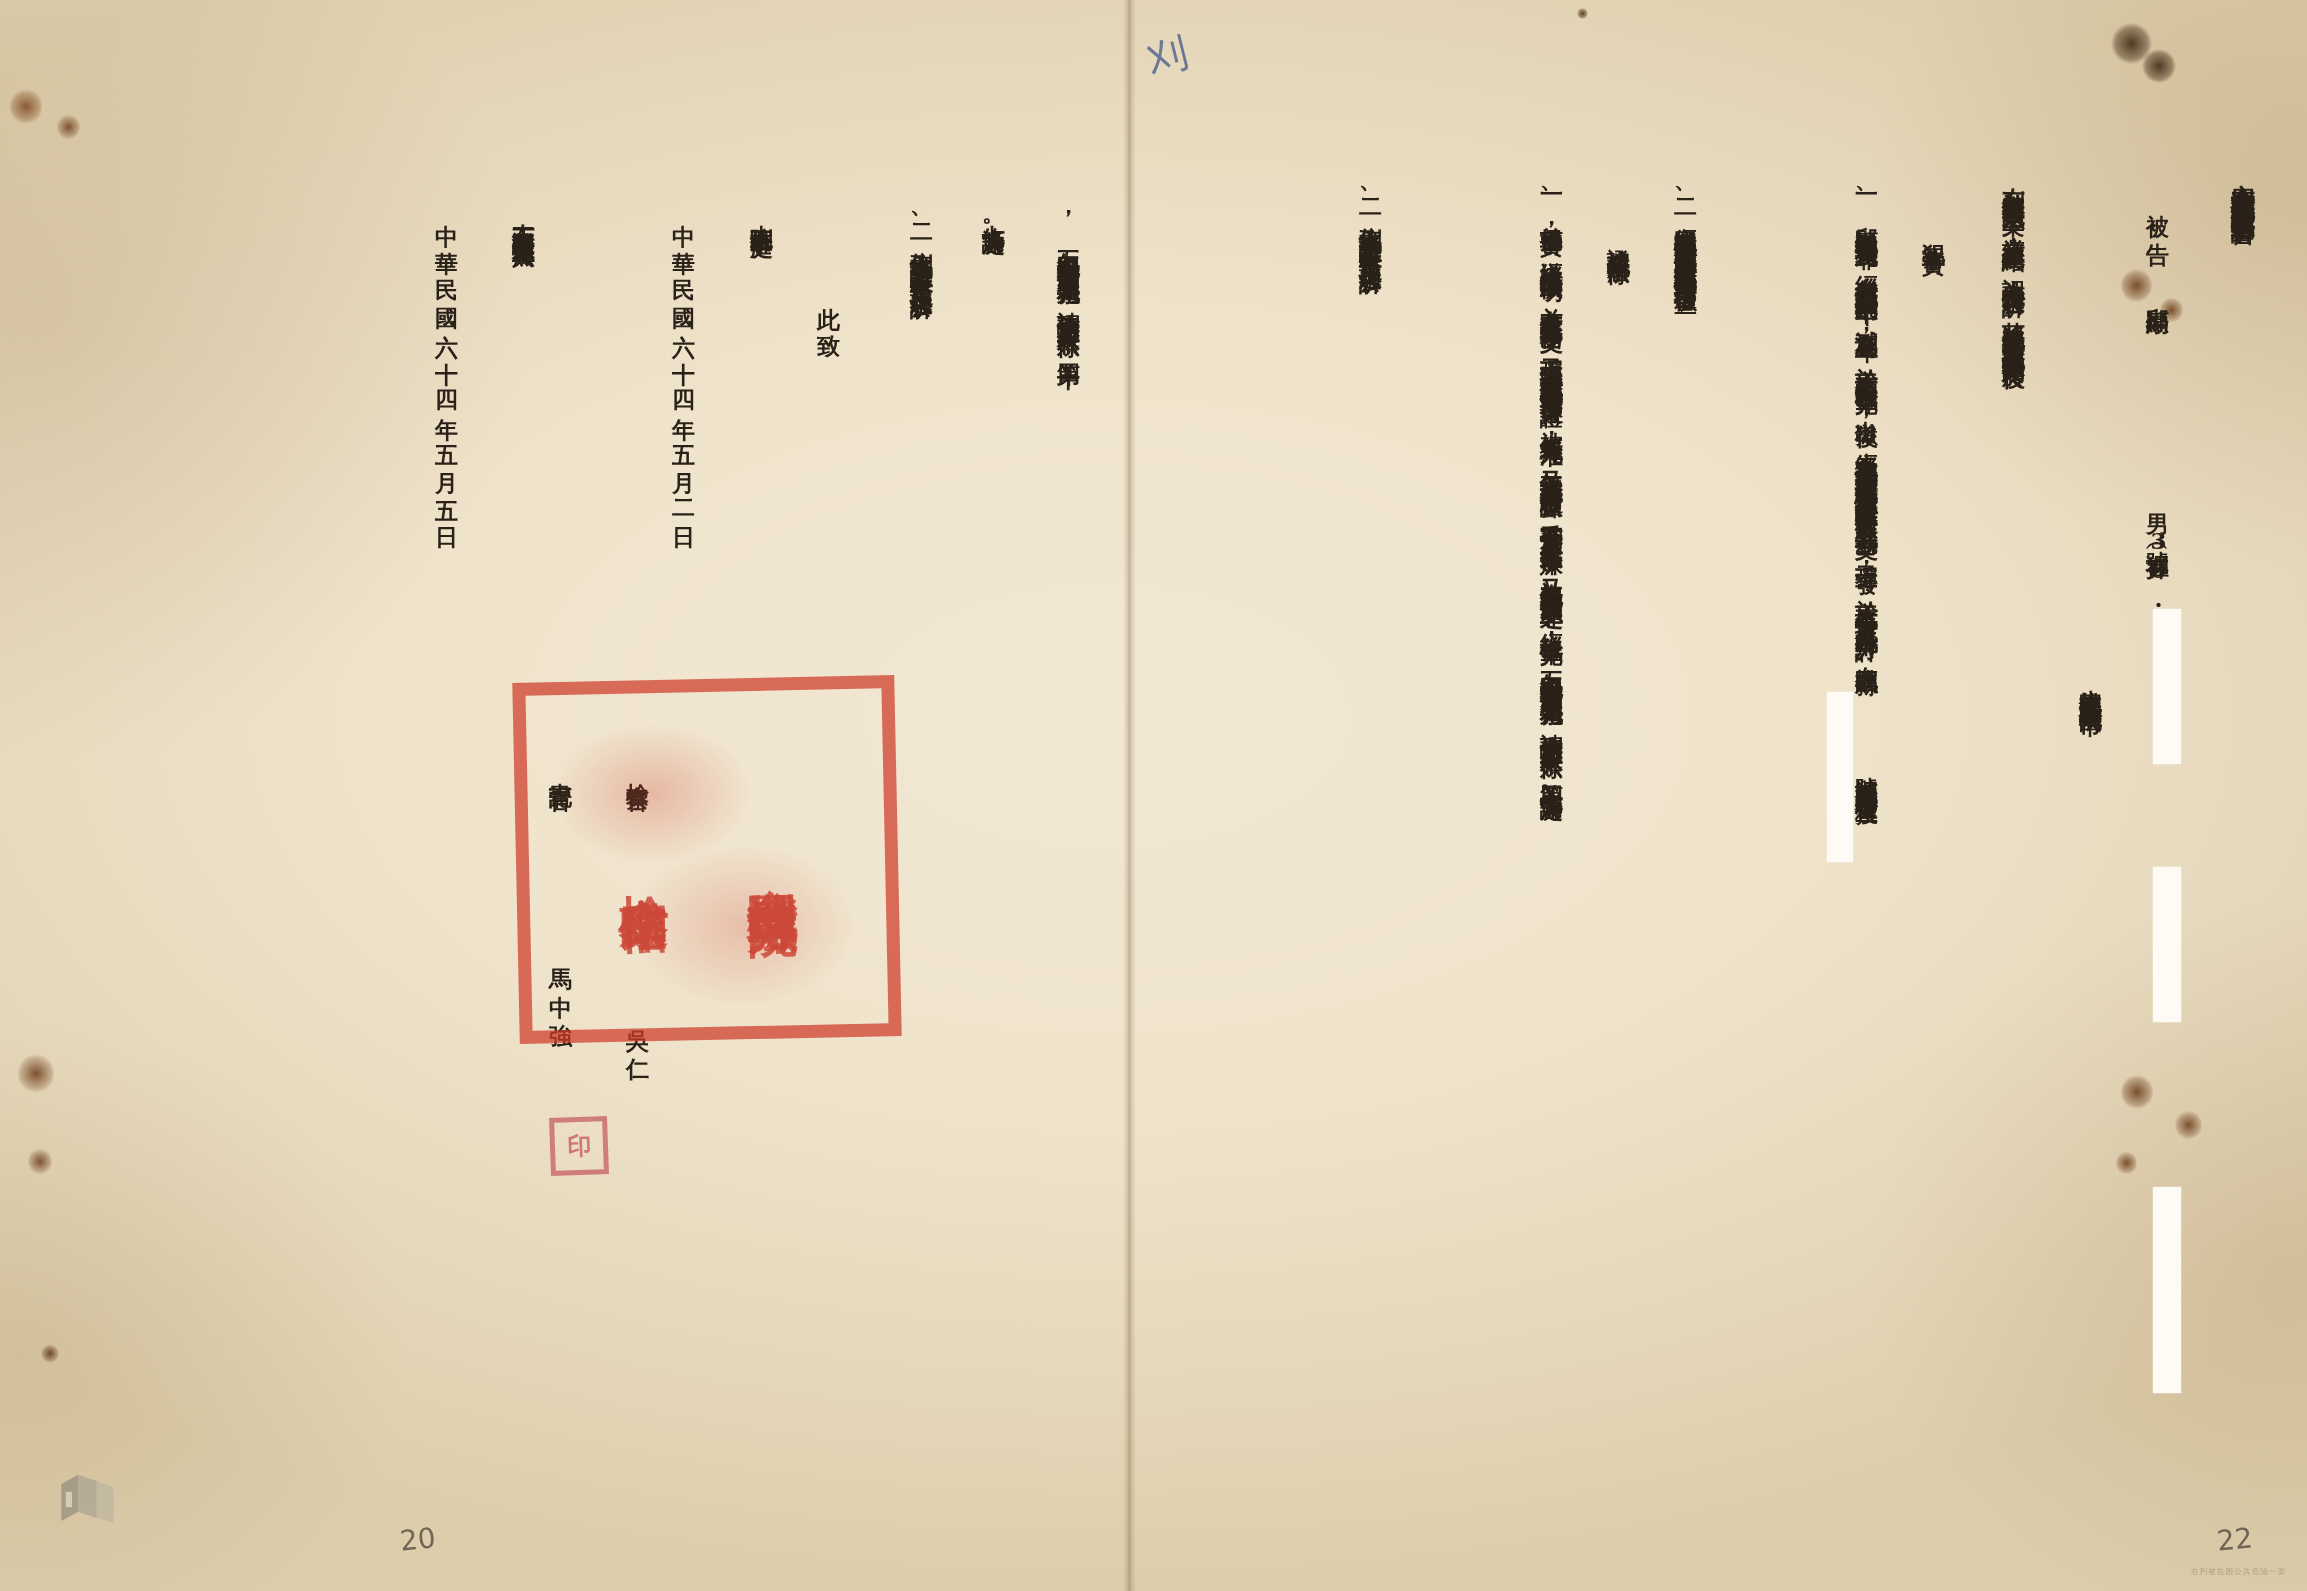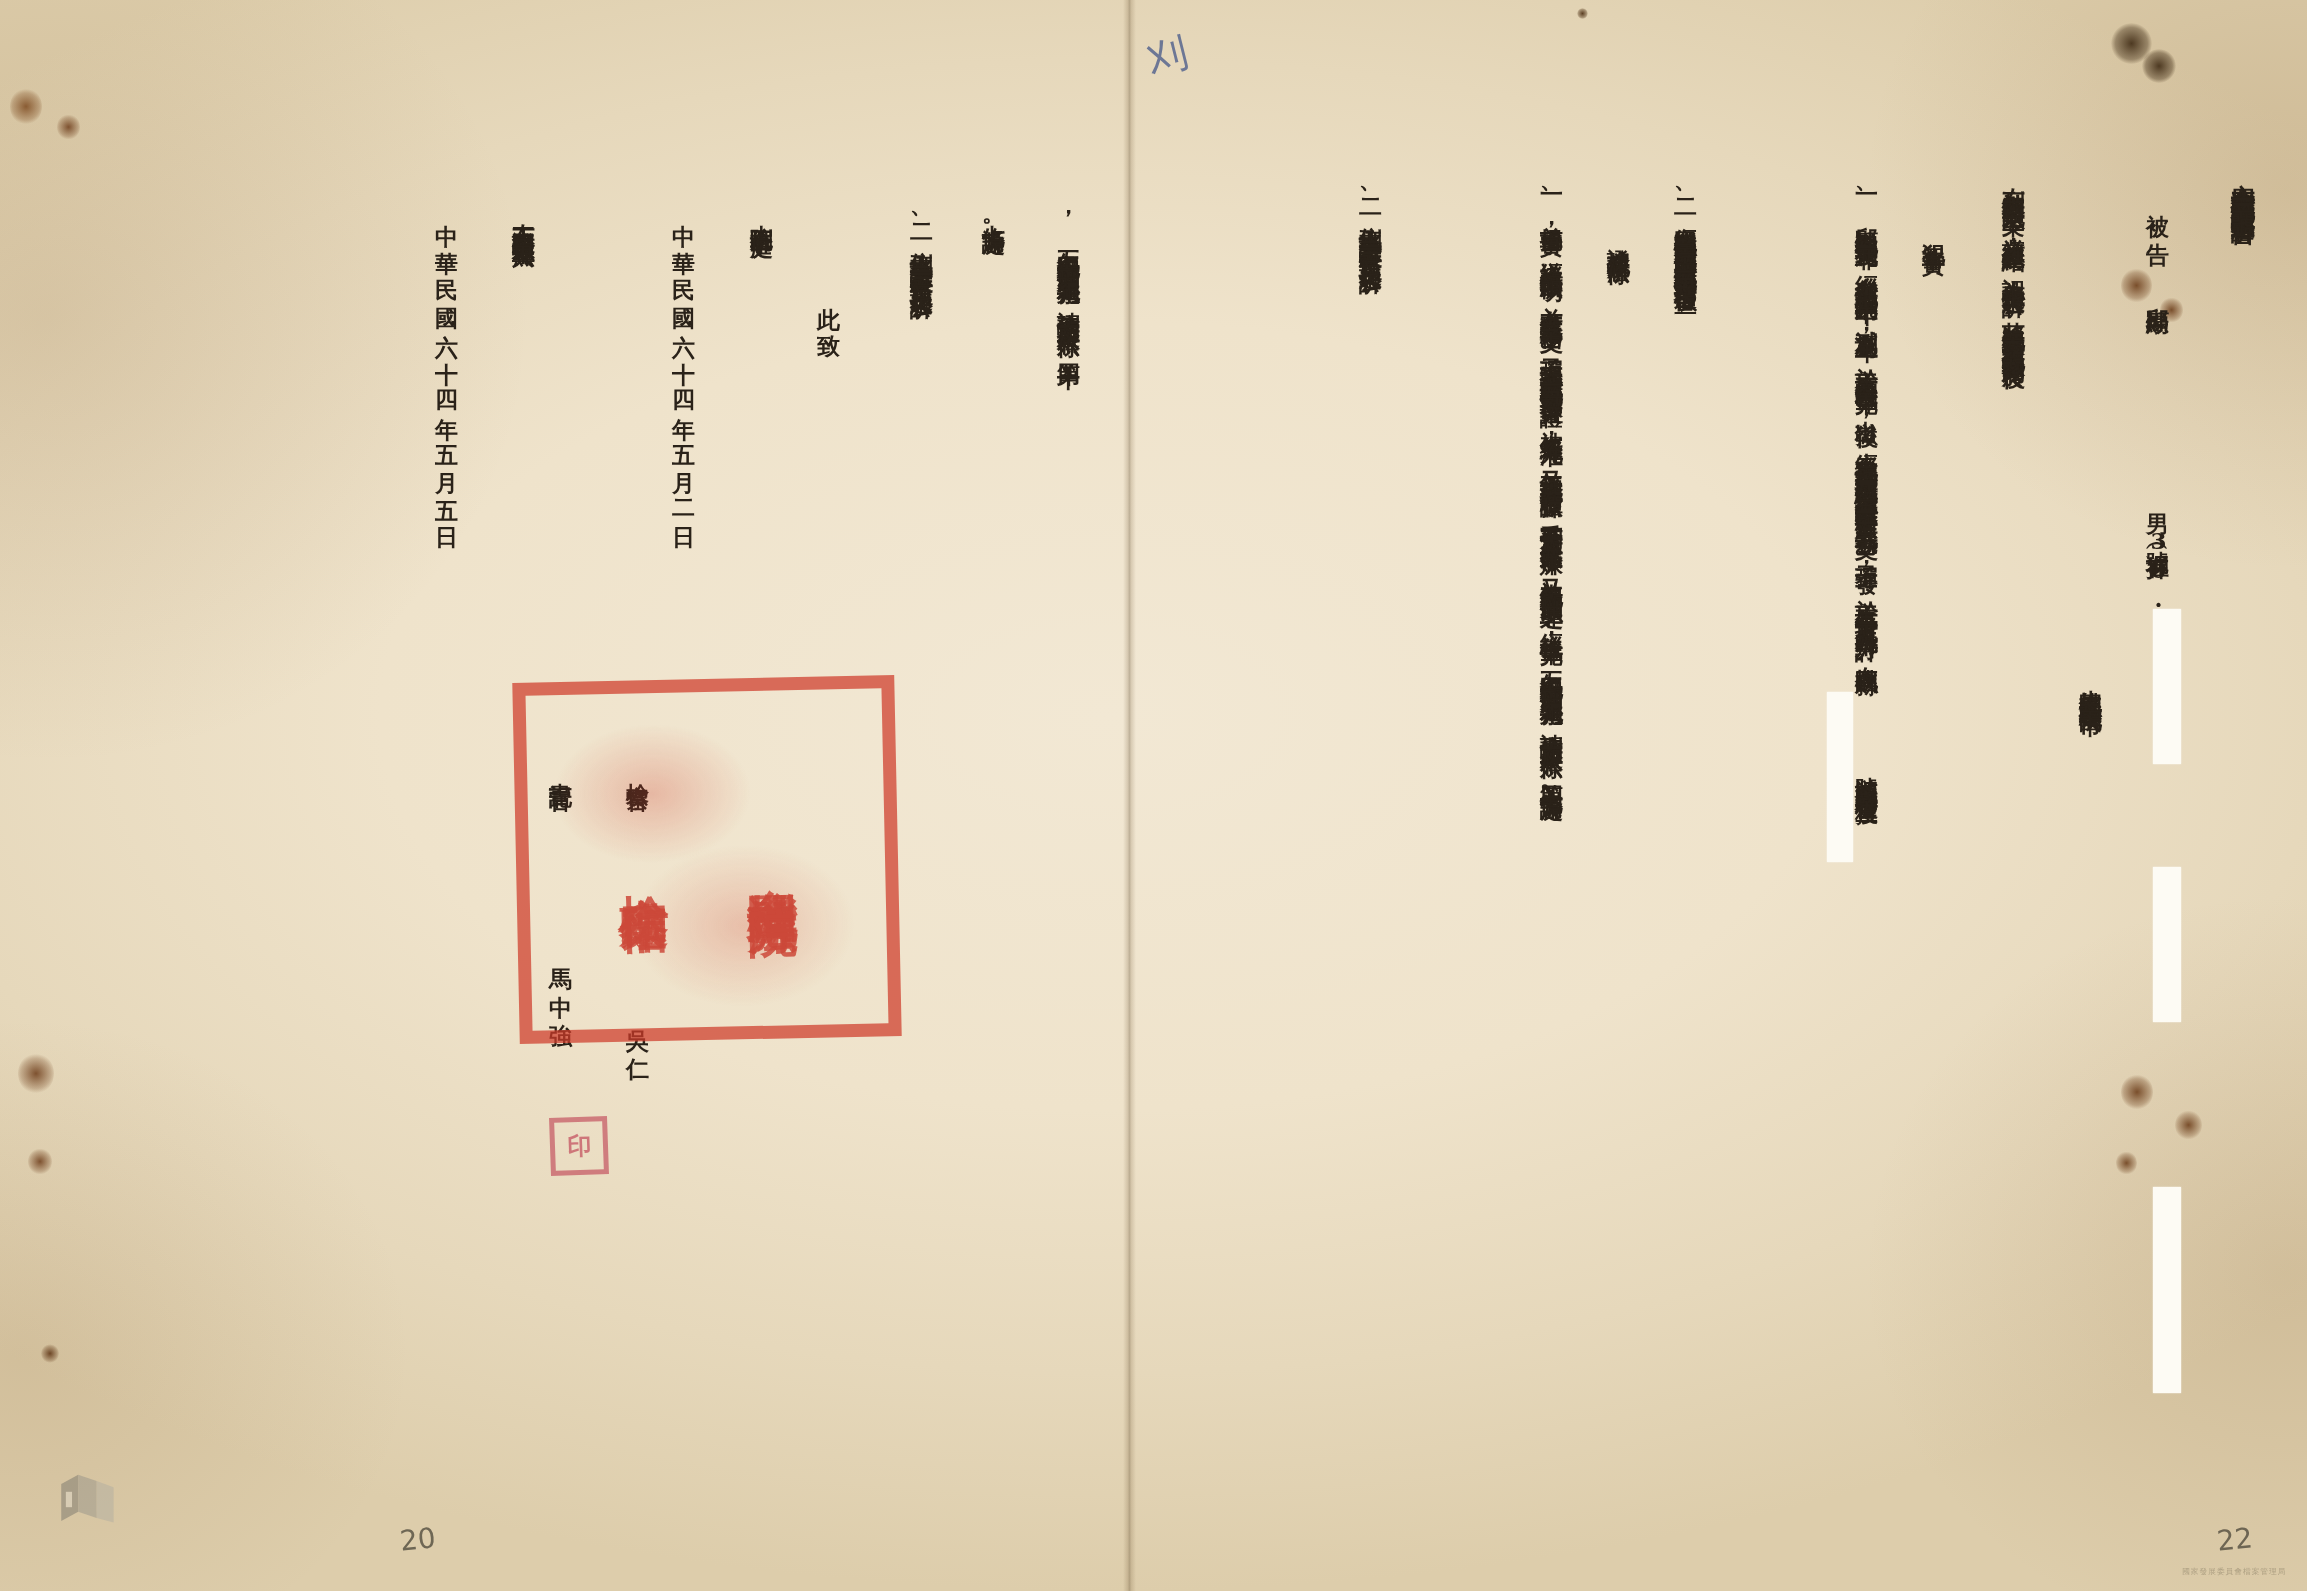--- a/index.html
+++ b/index.html
@@ -217,14 +217,14 @@
     <path d="M12 78 L12 30 L34 18 L34 66 Z" fill="#6b6a64" opacity=".8"></path>
     <path d="M34 18 L58 26 L58 74 L34 66 Z" fill="#8d8c85" opacity=".8"></path>
     <path d="M58 26 L80 34 L80 80 L58 74 Z" fill="#a9a8a0" opacity=".75"></path>
     <rect x="18" y="40" width="8" height="20" fill="#efe8d8" opacity=".8"></rect>
   </svg>
 
 </div>
 
 <div id="penmark">刈</div>
 
-<div id="watermark">國家發展委員會檔案管理局</div>
+<div id="watermark">右列被告因公共危險一案</div>
 
 
 </body></html>

